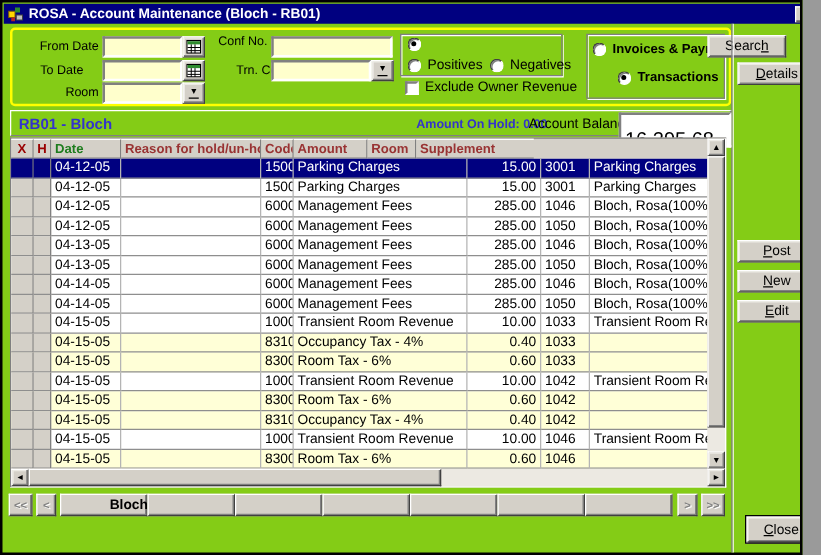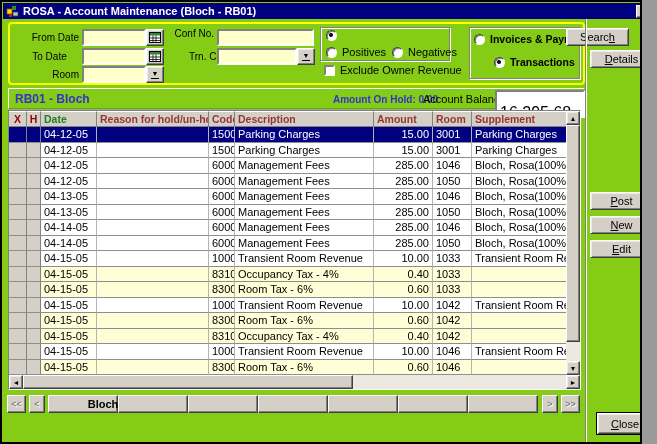--- a/index.html
+++ b/index.html
@@ -196,21 +196,20 @@
     <span class="bal-field">16,295.68</span>
   </div>
 
   <div class="grid-region">
     <div class="grid-head">
         <div class="hcell c-x red">X</div>
         <div class="hcell c-h red">H</div>
         <div class="hcell c-date green">Date</div>
         <div class="hcell c-reason">Reason for hold/un-hold</div>
         <div class="hcell c-code">Code</div>
-        <div class="hcell c-desc">Description</div>
         <div class="hcell c-amount">Amount</div>
         <div class="hcell c-room">Room</div>
         <div class="hcell c-supp">Supplement</div>
       </div>
     <div class="grid-body">
         <div class="row sel">
           <div class="cell c-x gray"></div>
           <div class="cell c-h gray"></div>
           <div class="cell c-date">04-12-05</div>
           <div class="cell c-reason"></div>

